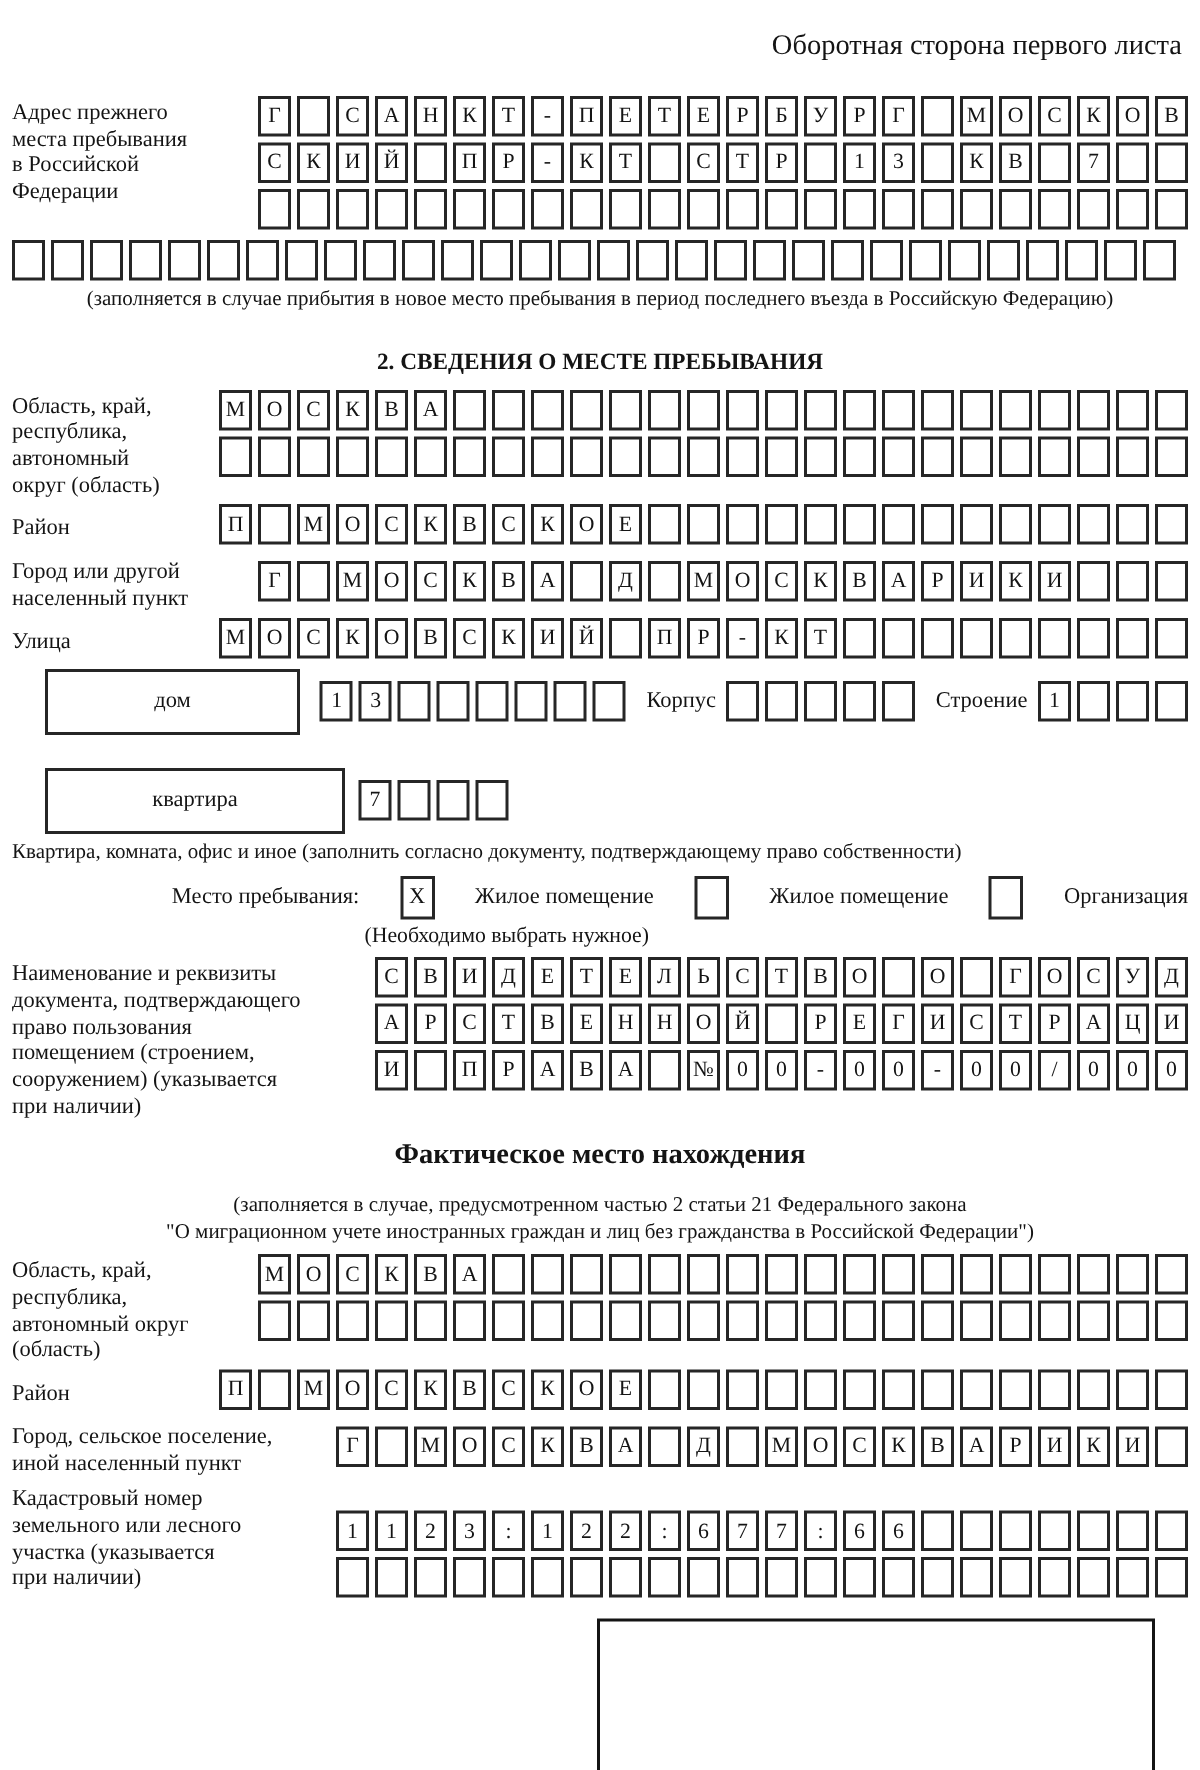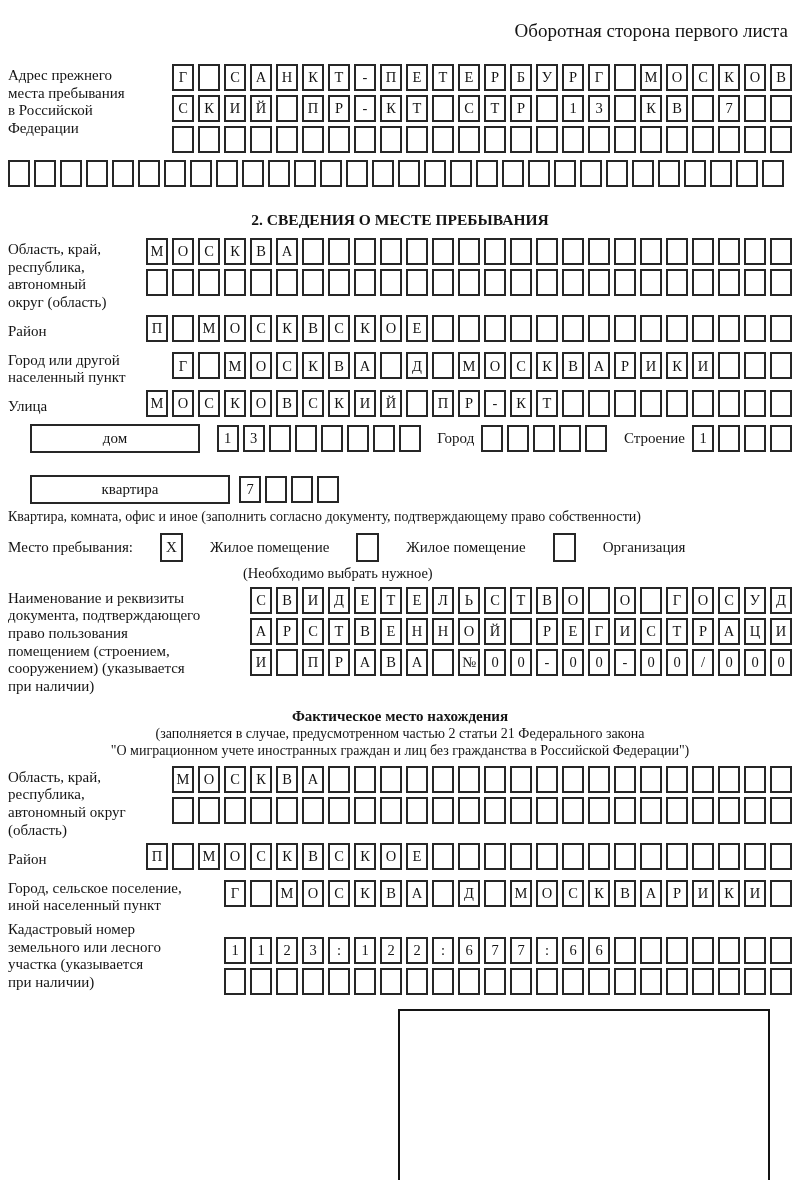--- a/index.html
+++ b/index.html
@@ -22,30 +22,30 @@
   .form-row.vcenter { align-items: center; }
   .right { margin-left: auto; }
   .rows-right { margin-left: auto; }
   .row-label { white-space: pre-line; line-height: 1.18; padding-top: 3px; }
 
   .caption { font-size: 14px; line-height: 1.25; }
   .caption.center { text-align: center; white-space: pre-line; }
   .mb6 { margin-bottom: 6px; }
 
   .section-title { text-align: center; font-weight: bold; font-size: 15.5px; margin: 24px 0 9px 0; }
-  .fact-title { text-align: center; font-weight: bold; font-size: 15px; margin: 12px 0 0 0; }
-
-  .inline-box { border: 2px solid #262626; height: 29px; display: flex; align-items: center; justify-content: center; font-size: 15px; }
+  .fact-title { text-align: center; font-weight: bold; font-size: 19px; margin: 12px 0 14px 0; }
+
+  .inline-box { border: 2px solid #262626; height: 44px; display: flex; align-items: center; justify-content: center; font-size: 15px; }
   .dom-box { width: 170px; }
   .kv-box { width: 200px; }
   .dom-row { display: flex; align-items: center; justify-content: space-between; margin: 2px 0 4px 22px; }
   .grp { display: flex; align-items: center; gap: 7px; }
   .kvartira-row { display: flex; align-items: center; gap: 9px; margin: 22px 0 4px 22px; }
 
-  .mesto-row { display: flex; align-items: center; gap: 27px; margin: 7px 0 3px 0; }
+  .mesto-row { display: flex; align-items: center; gap: 27px; margin: 7px 0 3px 0; justify-content: flex-end; }
   .checkbox {
     width: 23px; height: 29px; border: 2px solid #262626;
     display: flex; align-items: center; justify-content: center; font-size: 15px;
   }
   .mesto-note { width: max-content; margin: 0 0 5px 235px; font-size: 14.5px; }
 
   .kadastr-rows { padding-top: 19px; }
 
   .stamp-wrap { width: 372px; margin: 10px 22px 0 auto; }
   .stamp-box { height: 175px; border: 2px solid #141414; }
@@ -169,20 +169,21 @@
         <span class="cell"></span>
         <span class="cell"></span>
         <span class="cell"></span>
         <span class="cell"></span>
         <span class="cell"></span>
         <span class="cell"></span>
         <span class="cell"></span>
         <span class="cell"></span>
         <span class="cell"></span>
       </div>
+    <div class="caption center mb6">(заполняется в случае прибытия в новое место пребывания в период последнего въезда в Российскую Федерацию)</div>
   </section>
 
   <div class="section-title">2. СВЕДЕНИЯ О МЕСТЕ ПРЕБЫВАНИЯ</div>
 
   <section>
     <div class="form-row">
       <div class="row-label">Область, край,
 республика,
 автономный
 округ (область)</div>
@@ -343,21 +344,21 @@
           <span class="cell">1</span>
           <span class="cell">3</span>
           <span class="cell"></span>
           <span class="cell"></span>
           <span class="cell"></span>
           <span class="cell"></span>
           <span class="cell"></span>
           <span class="cell"></span>
         </div>
       <div class="grp">
-        <span>Город</span>
+        <span>Корпус</span>
         <div class="cell-row" style="margin-bottom:0">
             <span class="cell"></span>
             <span class="cell"></span>
             <span class="cell"></span>
             <span class="cell"></span>
             <span class="cell"></span>
           </div>
       </div>
       <div class="grp">
         <span>Строение</span>

